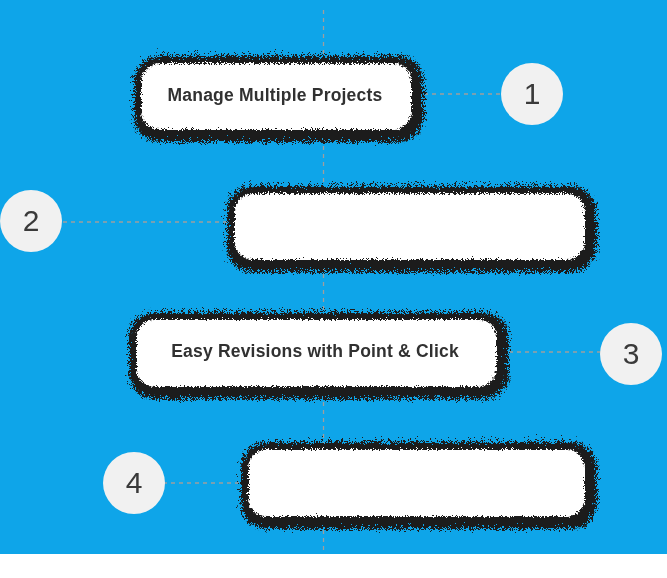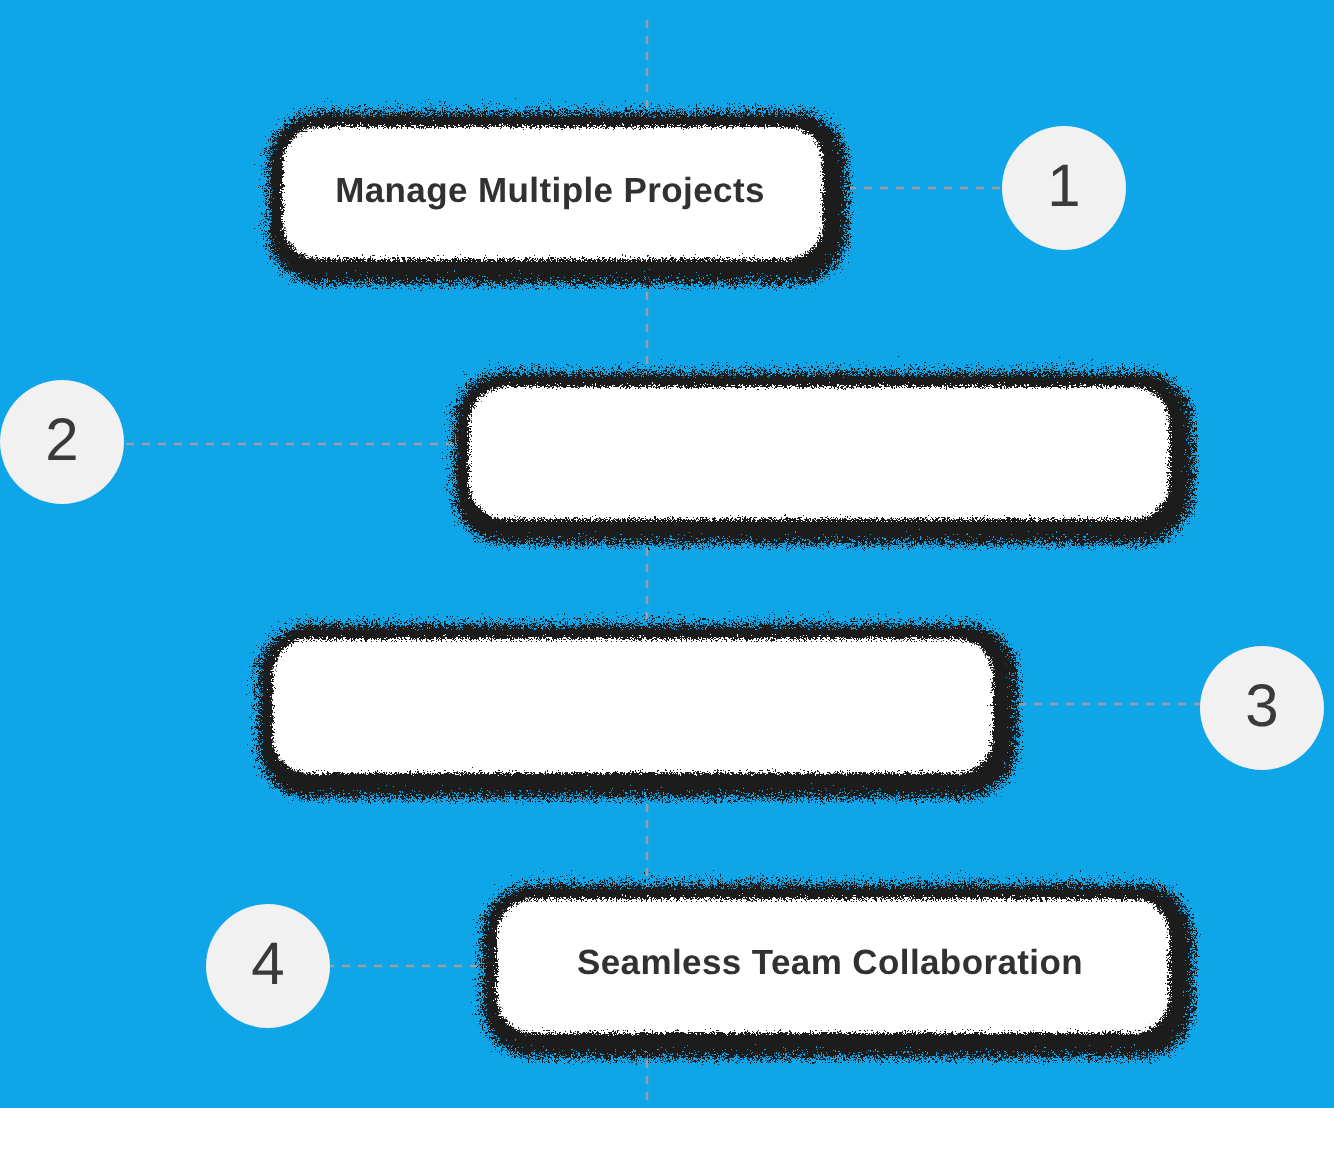--- a/index.html
+++ b/index.html
@@ -93,20 +93,20 @@
 
     <g>
       <circle cx="532" cy="94" r="31" fill="#f1f1f1"></circle>
       <circle cx="31" cy="221" r="31" fill="#f1f1f1"></circle>
       <circle cx="631" cy="354" r="31" fill="#f1f1f1"></circle>
       <circle cx="134" cy="483" r="31" fill="#f1f1f1"></circle>
     </g>
   </svg>
 
   <div class="box-label label-1">Manage Multiple Projects</div>
-  <div class="box-label label-4">Seamless Team Collaboration</div>
+  <div class="box-label label-3">Easy Revisions with Point &amp; Click</div>
 
   <div class="step-num num-1">1</div>
   <div class="step-num num-2">2</div>
   <div class="step-num num-3">3</div>
   <div class="step-num num-4">4</div>
 
 </div>
 
 </body></html>

